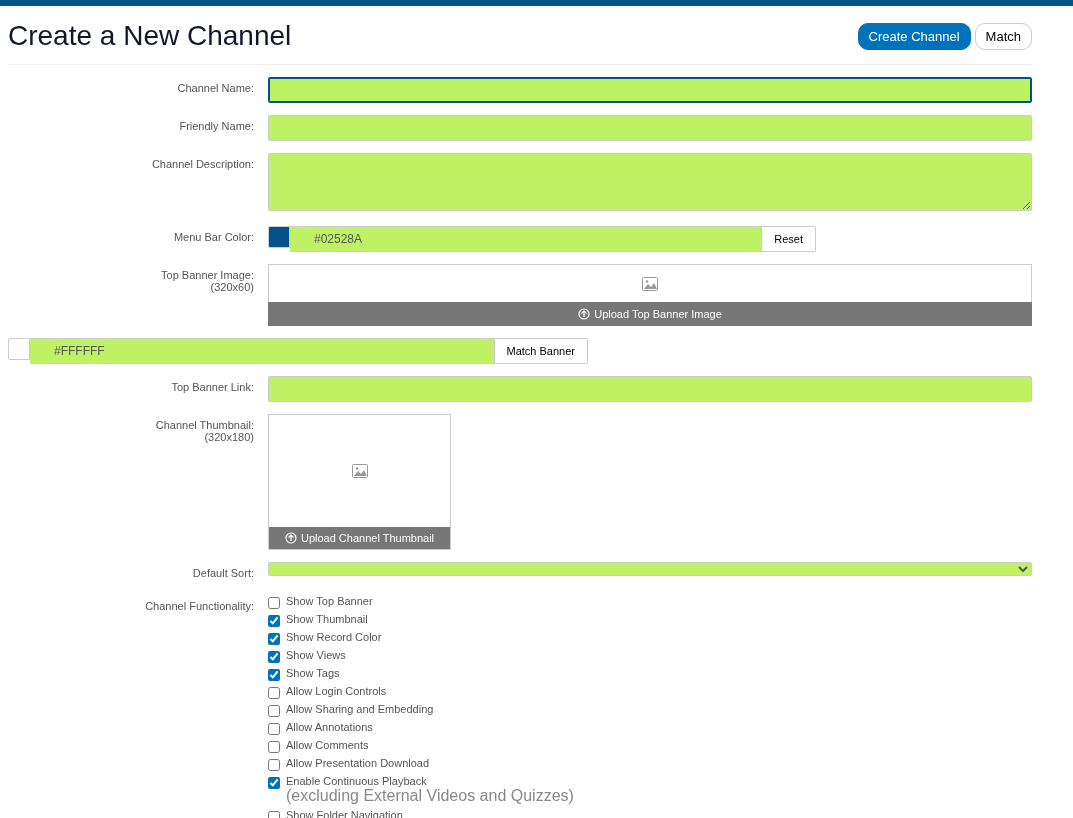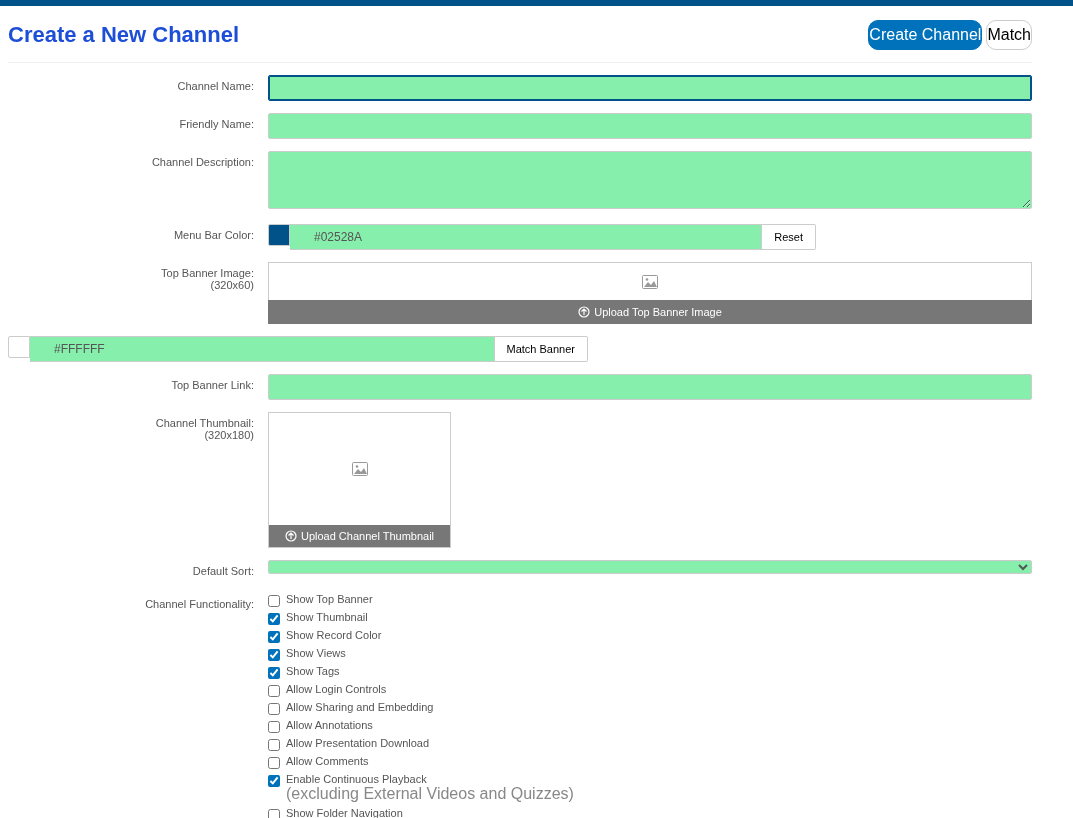--- a/index.html
+++ b/index.html
@@ -20,28 +20,28 @@
   width: 1040px;
 }
 .header-row {
   display: flex;
   justify-content: space-between;
   align-items: center;
   padding: 14px 0 12px 0;
   border-bottom: 1px solid #f0f0f0;
 }
 .page-title {
-  font-size: 22px;
-  font-weight: 700;
-  color: #1d4ed8;
+  font-size: 28px;
+  font-weight: 400;
+  color: #0f172a;
 }
 .btn-row { display: flex; gap: 4px; }
 .btn {
-  font-size: 16px;
-  padding: 5px 0;
+  font-size: 13px;
+  padding: 5px 10px;
   border-radius: 10px;
   border: 1px solid #ccc;
   background: #fff;
   cursor: pointer;
 }
 .btn-primary {
   background: #0072BC;
   border-color: #0072BC;
   color: #fff;
 }
@@ -59,21 +59,21 @@
   color: #555;
 }
 .form-label .sub { display: block; }
 .form-field { flex: 1; }
 .text-input, .textarea, .select {
   width: 100%;
   padding: 5px 8px;
   font-size: 12px;
   border: 1px solid #ccc;
   border-radius: 2px;
-  background: #86efac;
+  background: #bef264;
   color: #555;
 }
 .text-input.focused {
   border: 1px solid #02528A;
   box-shadow: 0 0 0 1px #02528A inset;
 }
 .textarea { height: 58px; resize: both; }
 .color-row, .banner-bg-row {
   display: flex;
   gap: 0;
@@ -319,27 +319,27 @@
           <label class="check-item">
             <input type="checkbox" style="">
             <span>Allow Sharing and Embedding</span>
           </label>
           <label class="check-item">
             <input type="checkbox" style="">
             <span>Allow Annotations</span>
           </label>
           <label class="check-item">
             <input type="checkbox" style="">
+            <span>Allow Comments</span>
+          </label>
+          <label class="check-item">
+            <input type="checkbox" style="">
             <span>Allow Presentation Download</span>
           </label>
           <label class="check-item">
-            <input type="checkbox" style="">
-            <span>Allow Comments</span>
-          </label>
-          <label class="check-item">
             <input type="checkbox" checked="" style="">
             <span>Enable Continuous Playback<span class="sub">(excluding External Videos and Quizzes)</span></span>
           </label>
           <label class="check-item">
             <input type="checkbox" style="">
             <span>Show Folder Navigation<span class="sub">(only for linked folder channels that include subfolders)</span></span>
           </label>
         </div>
     </div>
   </div>

